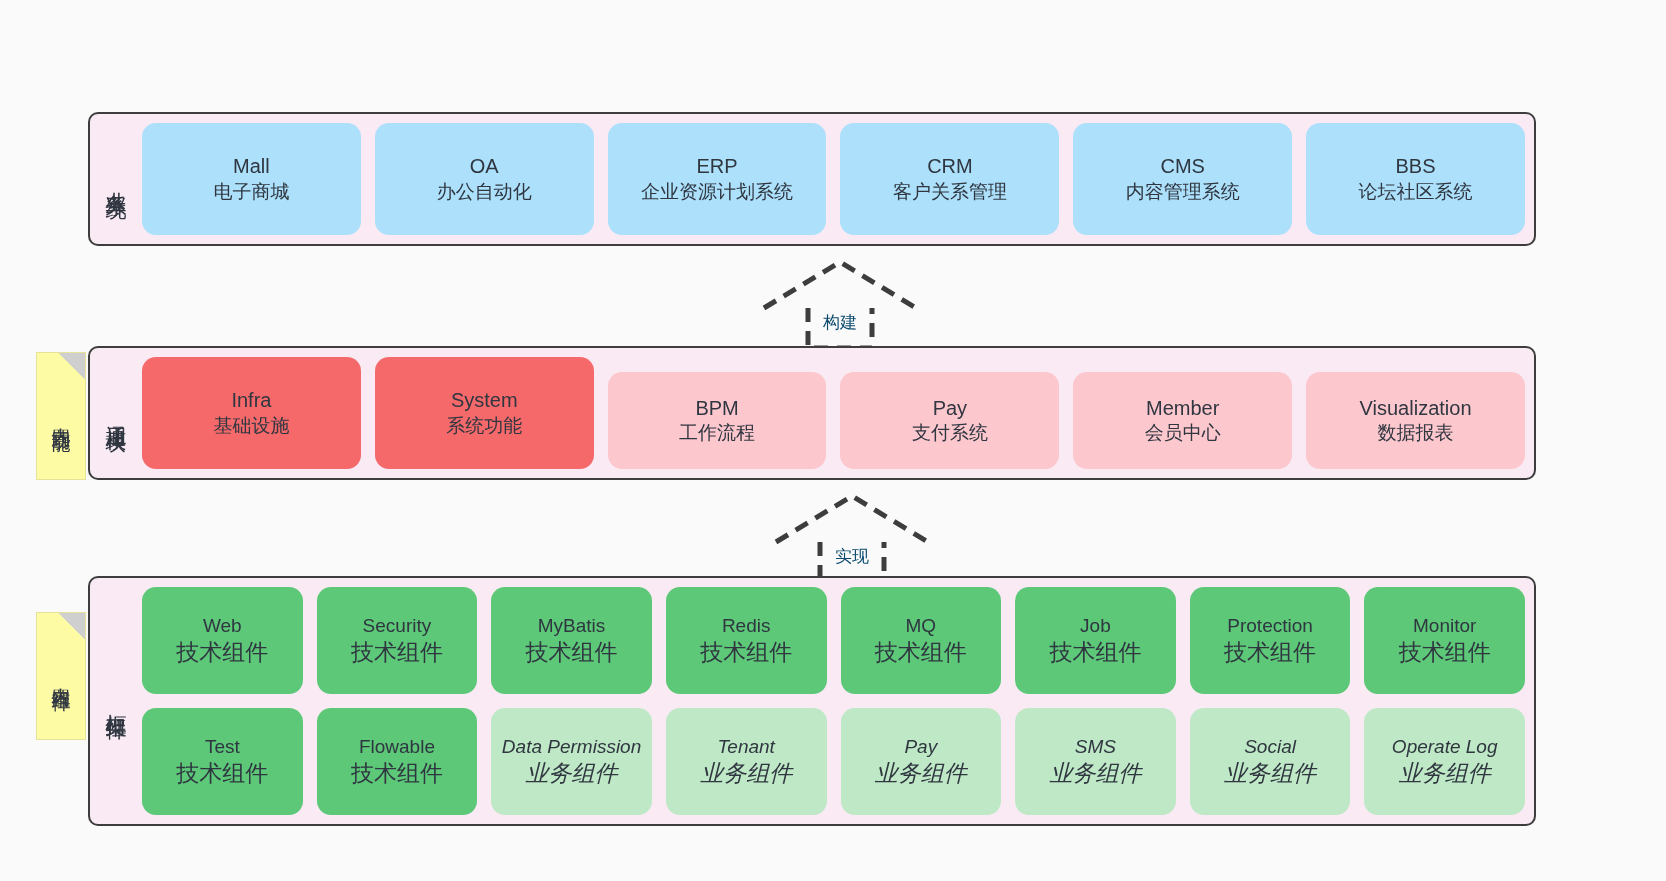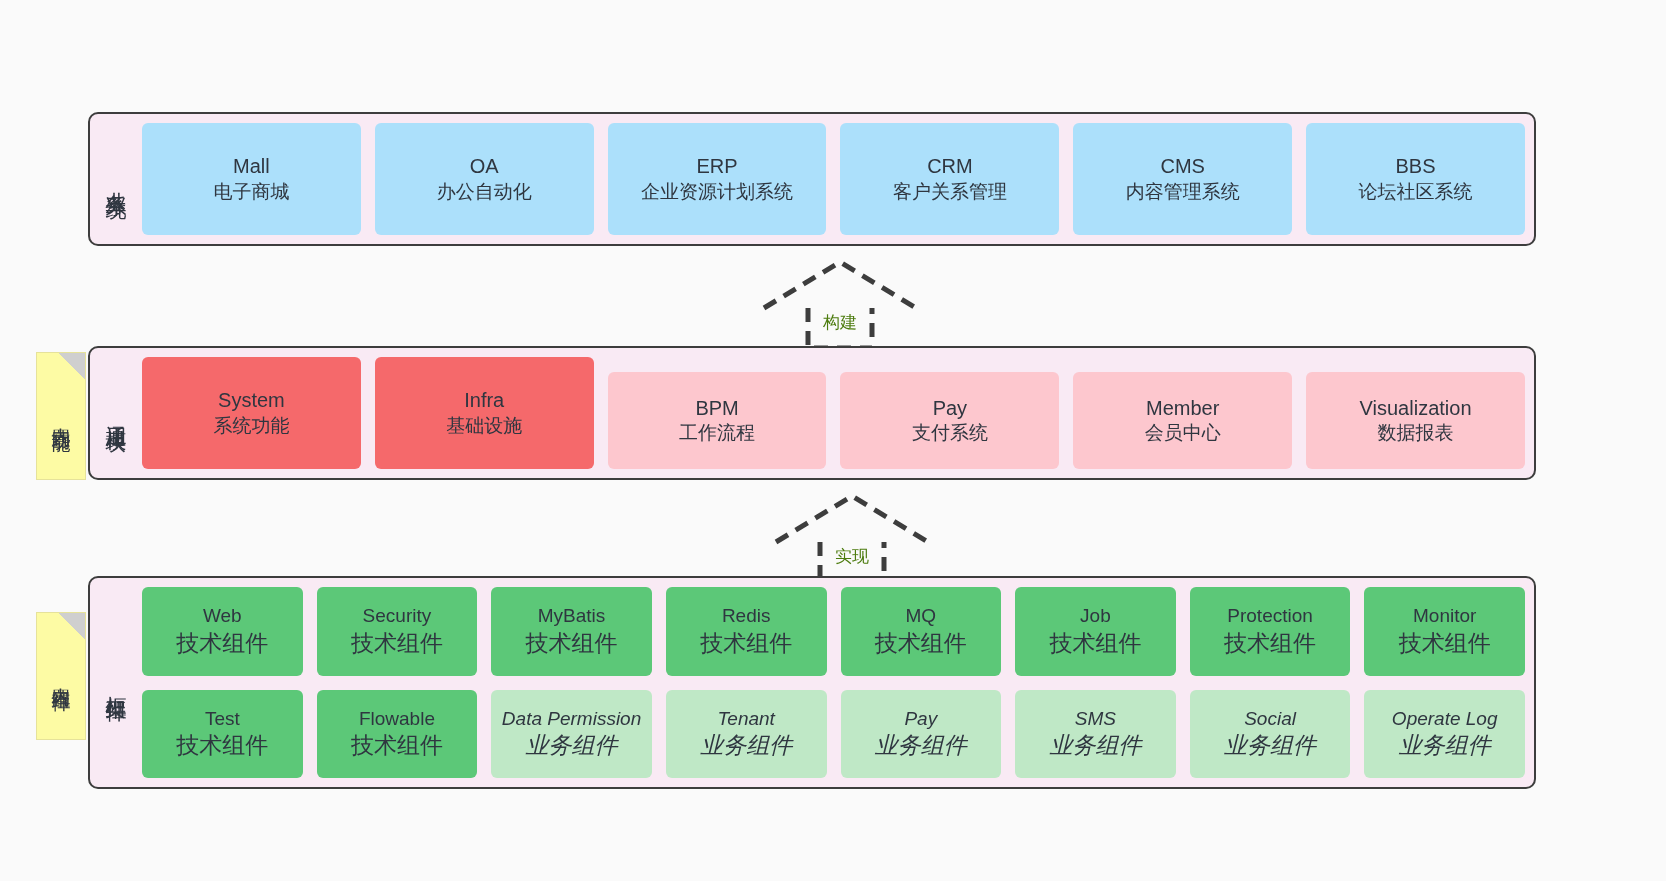--- a/index.html
+++ b/index.html
@@ -52,21 +52,21 @@
   }
   .row {
     display: flex;
     gap: 14px;
     flex: 1 1 auto;
   }
 
   
   .card {
     flex: 1 1 0;
-    border-radius: 6px;
+    border-radius: 14px;
     display: flex;
     flex-direction: column;
     align-items: center;
     justify-content: center;
     text-align: center;
     line-height: 1.28;
     color: #2f3640;
     user-select: none;
   }
   .card .t1 { font-size: 20px; }
@@ -110,21 +110,21 @@
     width: 160px;
     height: 96px;
   }
   .arrow svg { display: block; }
   .arrow-label {
     position: absolute;
     left: 0; right: 0;
     bottom: 18px;
     text-align: center;
     font-size: 17px;
-    color: #4d7c0f;
+    color: #0c4a6e;
     user-select: none;
     pointer-events: none;
   }
 </style>
 </head>
 <body>
 
 <div id="stage">
 
   <div class="layer" id="layer-business" style="left:88px; top:112px; width:1448px; height:134px;">
@@ -171,26 +171,26 @@
 
   <div class="note" style="left:36px; top:352px; width:50px; height:128px;">
     <span>内置功能</span>
   </div>
 
   <div class="layer" id="layer-module" style="left:88px; top:346px; width:1448px; height:134px;">
     <div class="layer-title">通用模块</div>
     <div class="layer-body">
       <div class="row" id="row-module">
           <div class="card c-red">
+            <div class="t1">Infra</div>
+            <div class="t2">基础设施</div>
+          </div>
+          <div class="card c-red">
             <div class="t1">System</div>
             <div class="t2">系统功能</div>
-          </div>
-          <div class="card c-red">
-            <div class="t1">Infra</div>
-            <div class="t2">基础设施</div>
           </div>
           <div class="card c-pink">
             <div class="t1">BPM</div>
             <div class="t2">工作流程</div>
           </div>
           <div class="card c-pink">
             <div class="t1">Pay</div>
             <div class="t2">支付系统</div>
           </div>
           <div class="card c-pink">
@@ -212,21 +212,21 @@
         <path d="M48 52 L48 92 L112 92 L112 52"></path>
       </g>
     </svg>
     <div class="arrow-label">实现</div>
   </div>
 
   <div class="note" style="left:36px; top:612px; width:50px; height:128px;">
     <span>内置组件</span>
   </div>
 
-  <div class="layer" id="layer-framework" style="left:88px; top:576px; width:1448px; height:213px;">
+  <div class="layer" id="layer-framework" style="left:88px; top:576px; width:1448px; height:250px;">
     <div class="layer-title">框架组件</div>
     <div class="layer-body">
       <div class="row" id="row-fw1">
           <div class="card c-green small">
             <div class="t1">Web</div>
             <div class="t2">技术组件</div>
           </div>
           <div class="card c-green small">
             <div class="t1">Security</div>
             <div class="t2">技术组件</div>

